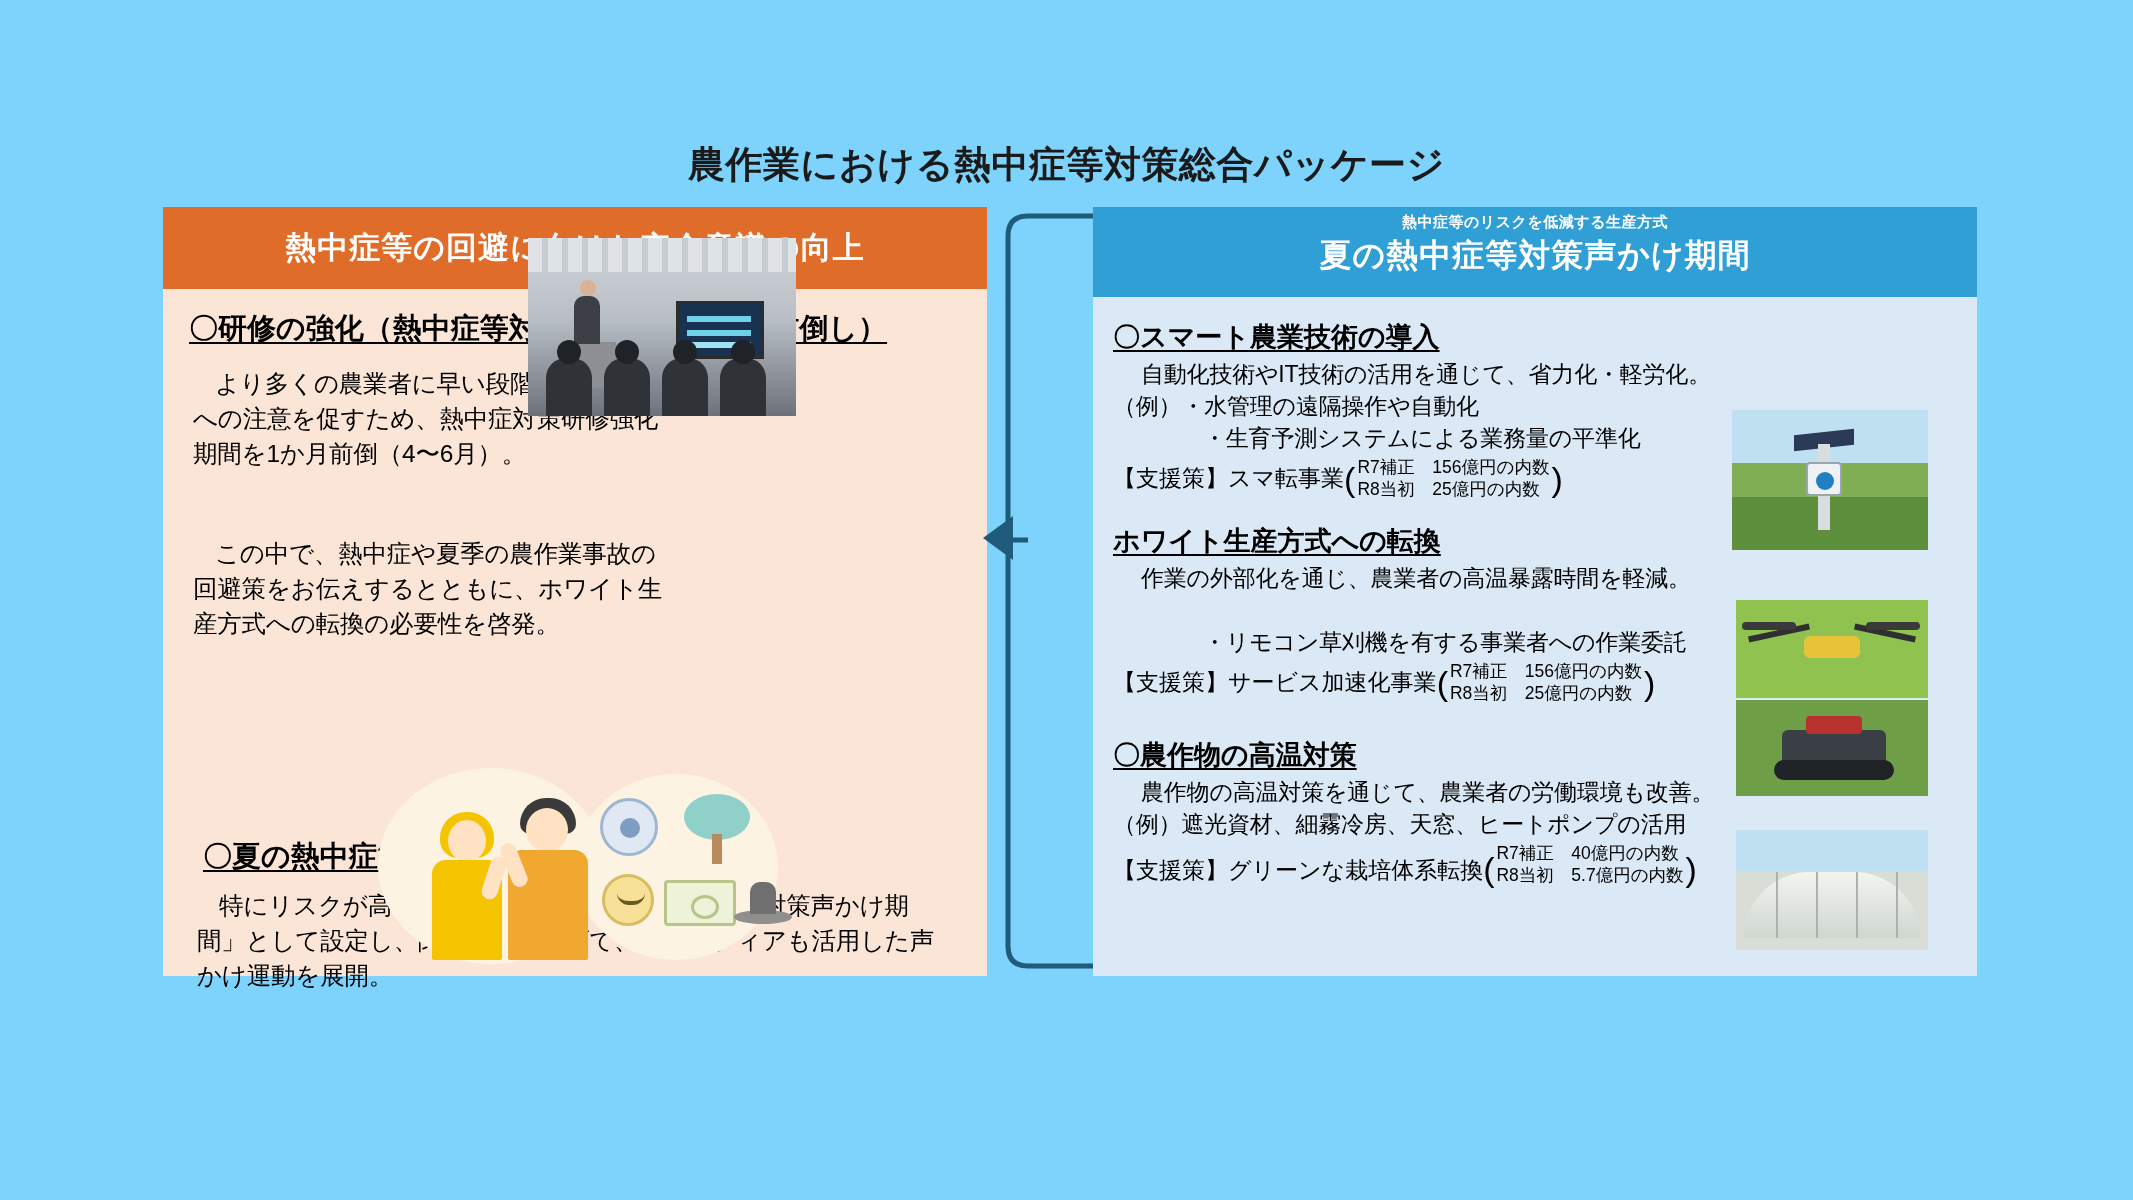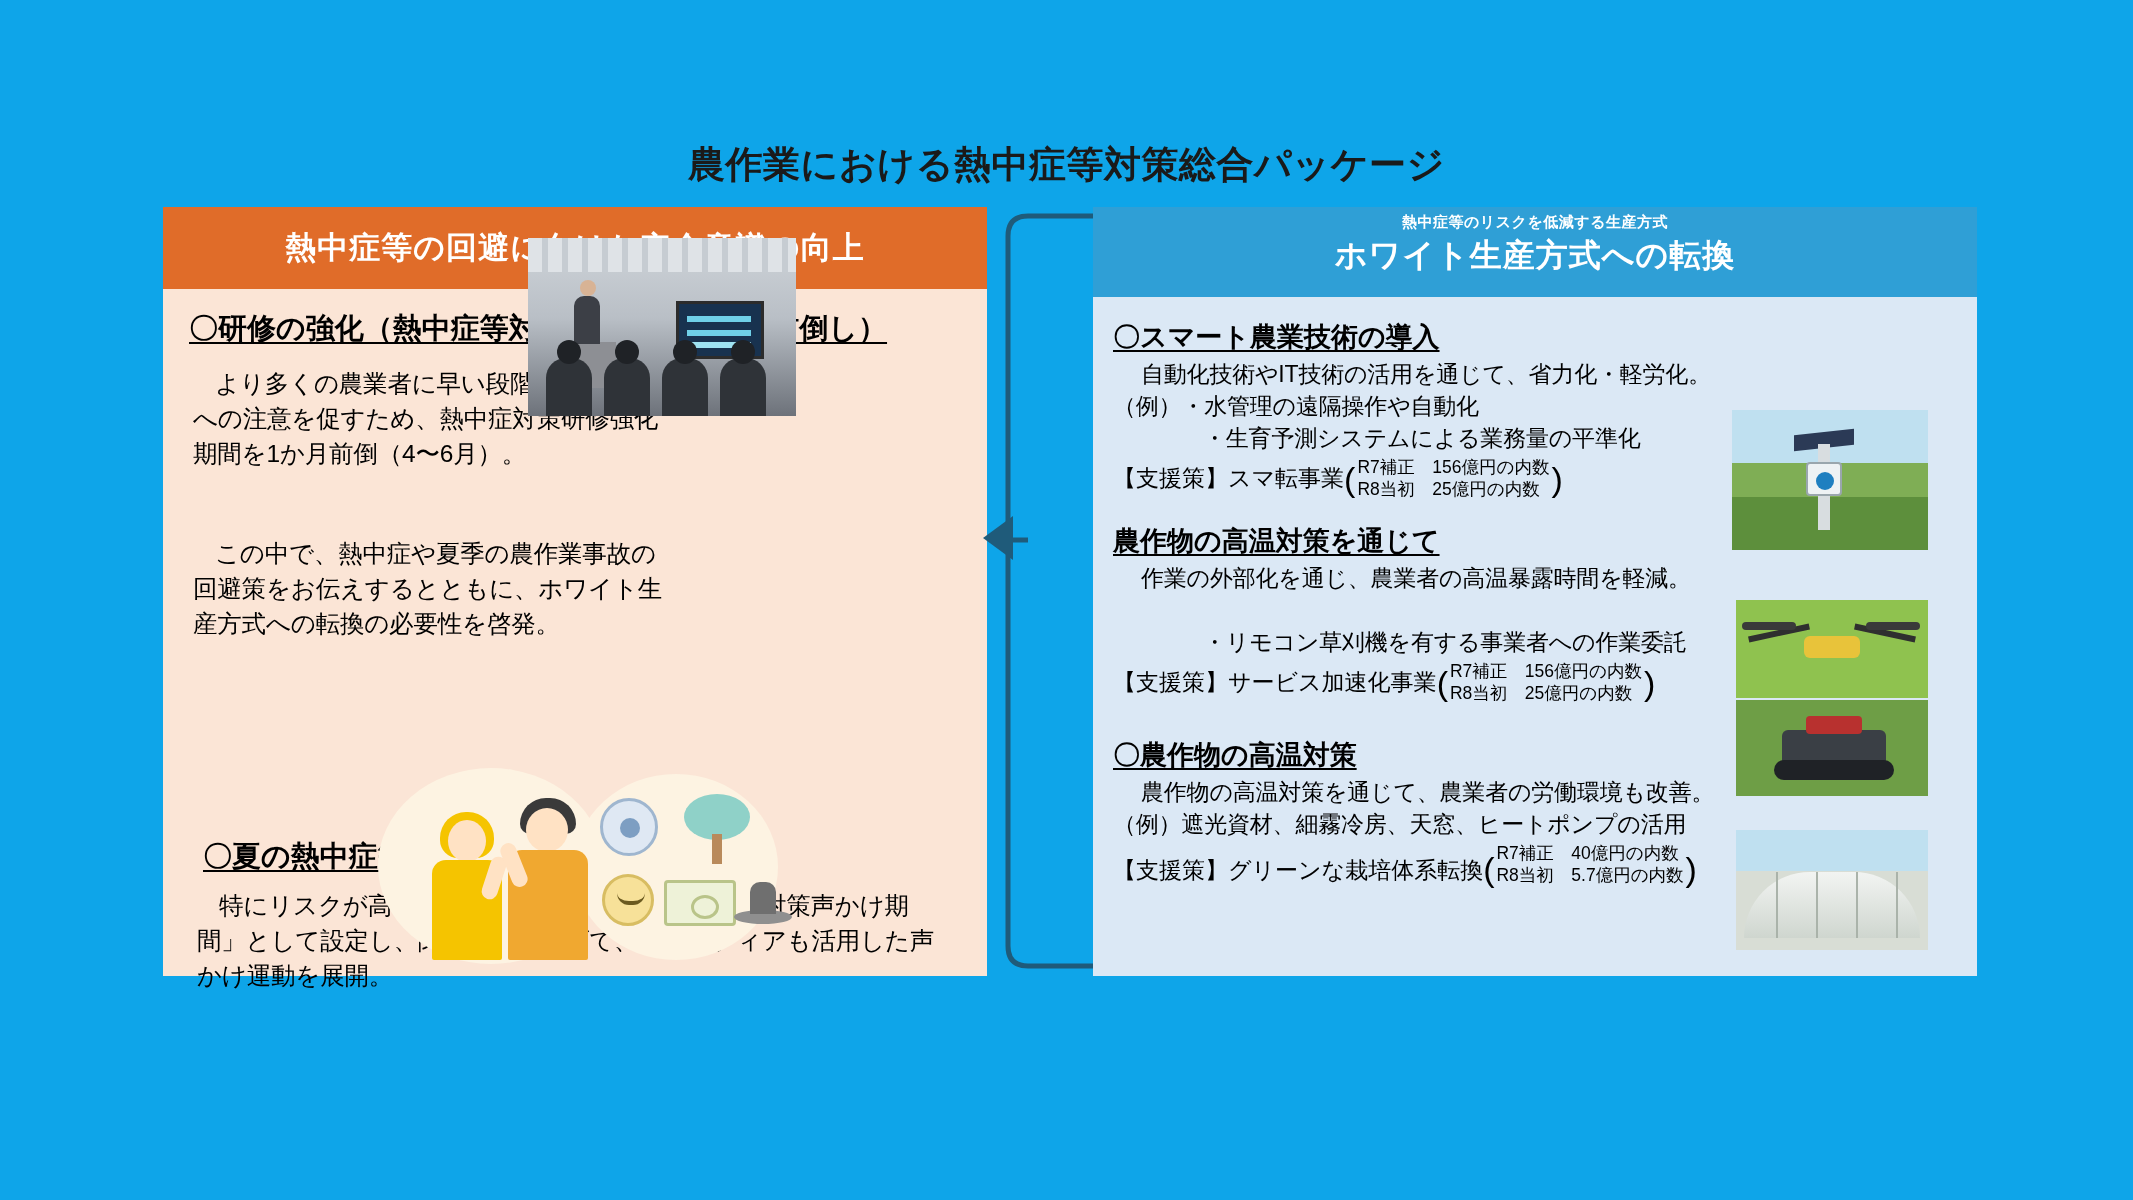--- a/index.html
+++ b/index.html
@@ -6,21 +6,21 @@
   html, body {
     margin: 0; padding: 0;
     width: 2133px; height: 1200px;
     background: #ffffff;
     font-family: "Liberation Sans", "DejaVu Sans", sans-serif;
     overflow: hidden;
   }
   #page {
     position: relative;
     width: 2133px; height: 1200px;
-    background: #0ea5e9;
+    background: #7dd3fc;
   }
 
   
   #doc-title {
     position: absolute;
     left: 0; top: 140px;
     width: 2133px;
     text-align: center;
     font-size: 37px;
     font-weight: bold;
@@ -310,38 +310,38 @@
 
   <svg id="bracket" viewBox="0 0 100 762">
     <path d="M96 6 L28 6 Q8 6 8 26 L8 736 Q8 756 28 756 L96 756" fill="none" stroke="#1f5b7a" stroke-width="5"></path>
     <line x1="8" y1="330" x2="28" y2="330" stroke="#1f5b7a" stroke-width="5"></line>
   </svg>
   <div id="arrow-head"></div>
 
   <div id="right-panel">
     <div id="right-header">
       <div class="sub">熱中症等のリスクを低減する生産方式</div>
-      <div class="main">ホワイト生産方式への転換</div>
+      <div class="main">夏の熱中症等対策声かけ期間</div>
     </div>
 
     <div class="rp-head" style="left:20px; top:112px;">〇スマート農業技術の導入</div>
     <div class="rp-line" style="left:48px; top:152px;">自動化技術やIT技術の活用を通じて、省力化・軽労化。</div>
     <div class="rp-line" style="left:20px; top:184px;">（例）・水管理の遠隔操作や自動化</div>
     <div class="rp-line" style="left:110px; top:216px;">・生育予測システムによる業務量の平準化</div>
     <div class="budget" style="left:20px; top:250px;">
       <span>【支援策】スマ転事業</span>
       <span class="paren-l">(</span>
       <span class="two">
         <span>R7補正　156億円の内数</span><br>
         <span>R8当初　25億円の内数</span>
       </span>
       <span class="paren-r">)</span>
     </div>
 
-    <div class="rp-head" style="left:20px; top:316px;">農作物の高温対策を通じて</div>
+    <div class="rp-head" style="left:20px; top:316px;">ホワイト生産方式への転換</div>
     <div class="rp-line" style="left:48px; top:356px;">作業の外部化を通じ、農業者の高温暴露時間を軽減。</div>
     <div class="rp-line" style="left:110px; top:420px;">・リモコン草刈機を有する事業者への作業委託</div>
     <div class="budget" style="left:20px; top:454px;">
       <span>【支援策】サービス加速化事業</span>
       <span class="paren-l">(</span>
       <span class="two">
         <span>R7補正　156億円の内数</span><br>
         <span>R8当初　25億円の内数</span>
       </span>
       <span class="paren-r">)</span>

